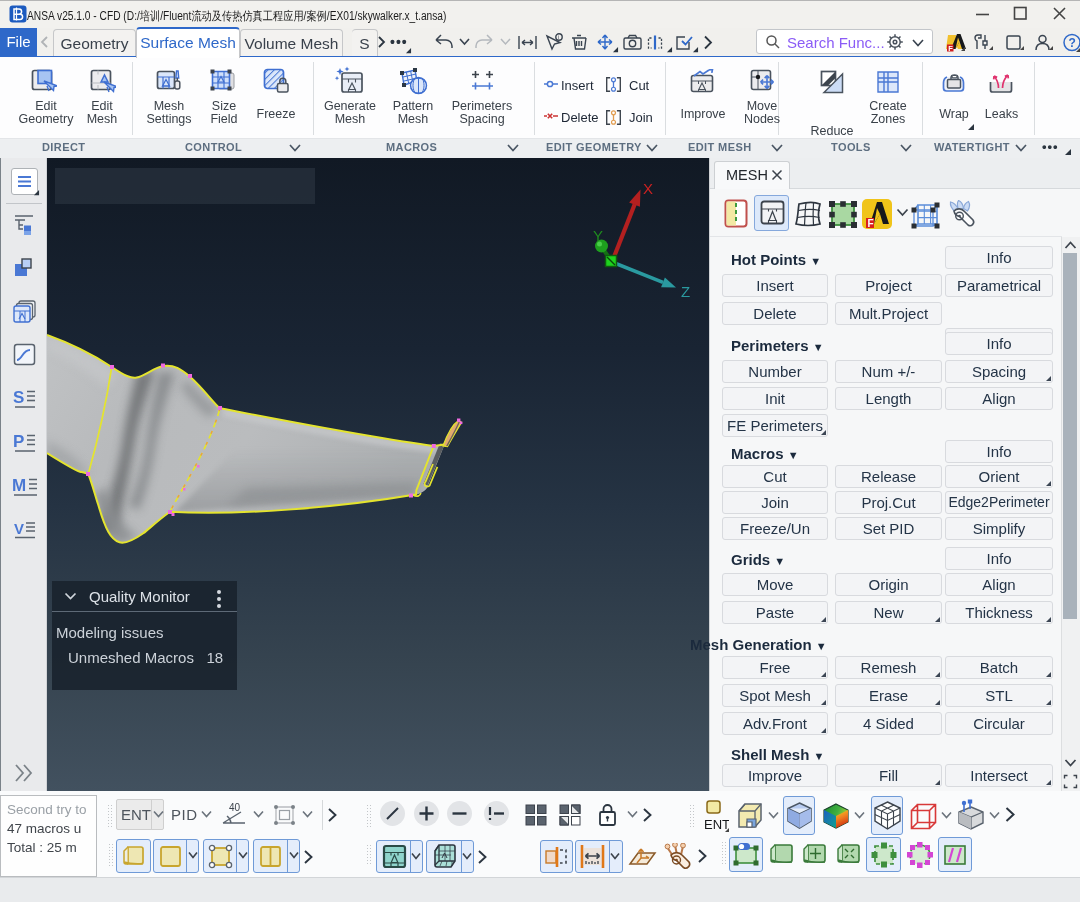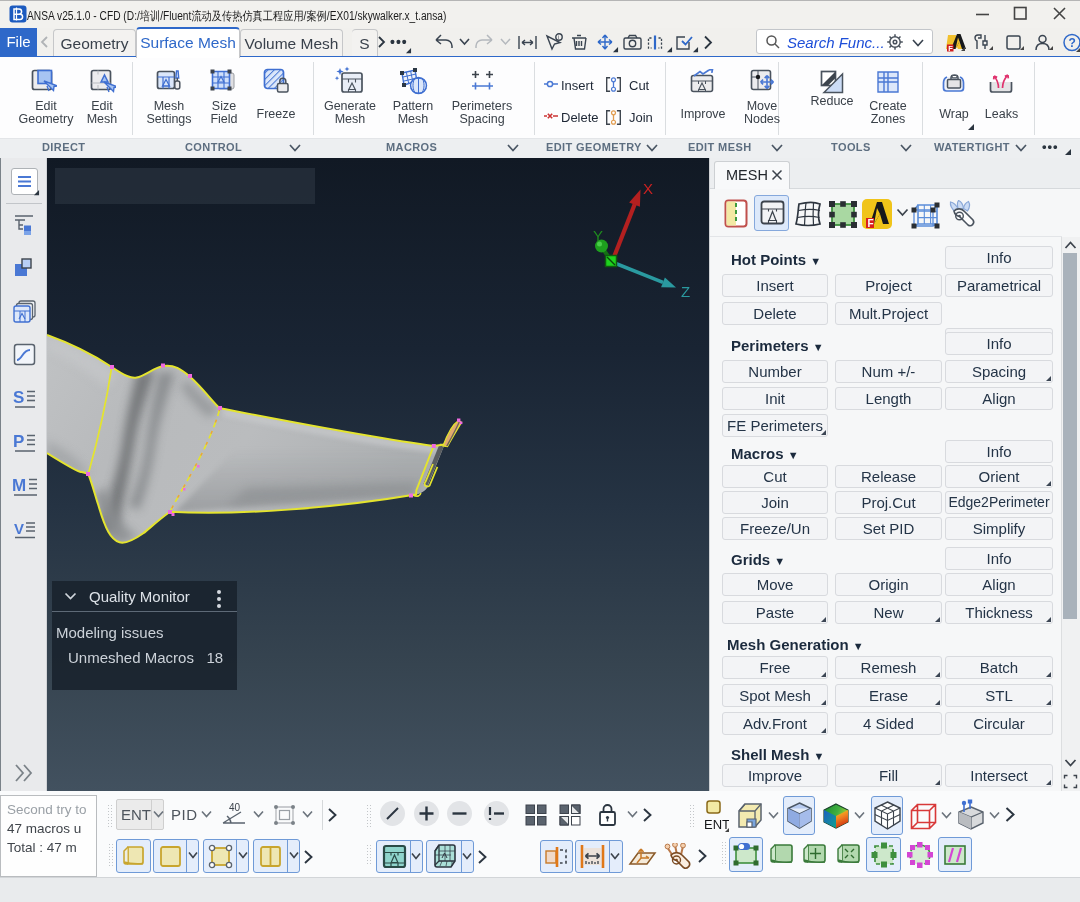--- a/index.html
+++ b/index.html
@@ -126,21 +126,21 @@
   </svg>
 <svg class="abs" style="left:692px;top:47px" width="7" height="6" viewBox="0 0 8 7">
     <path d="M7 0 L7 6 L1 6 Z" fill="#2b3540"></path>
   </svg>
 
 <div class="abs" style="left:756px;top:29px;width:177px;height:25px;background:#fff;border:1px solid #c3c6ca;border-radius:3px;"></div>
 <svg class="abs" style="left:765px;top:34px" width="16" height="16" viewBox="0 0 16 16">
     <circle cx="6.5" cy="6.5" r="4.5" stroke="#555" fill="none" stroke-width="1.5"></circle>
     <path d="M10 10 L14 14" stroke="#555" stroke-width="1.5"></path>
   </svg>
-<div class="abs" style="left:787px;top:34px;font-size:15px;color:#1d4ed8;font-style:italic;">Search Func...</div>
+<div class="abs" style="left:787px;top:34px;font-size:15px;color:#8b5cf6;">Search Func...</div>
 <svg class="abs" style="left:886px;top:33px" width="18" height="18" viewBox="0 0 18 18">
     <g stroke="#4a525c" fill="none" stroke-width="1.5">
       <circle cx="9" cy="9" r="5.2"></circle>
       <circle cx="9" cy="9" r="1.8"></circle>
       <path d="M9 1.2 v2.6 M9 14.2 v2.6 M1.2 9 h2.6 M14.2 9 h2.6 M3.5 3.5 l1.8 1.8 M12.7 12.7 l1.8 1.8 M14.5 3.5 l-1.8 1.8 M5.3 12.7 l-1.8 1.8"></path>
     </g>
   </svg>
 <svg class="abs" style="left:911px;top:38px" width="14" height="10" viewBox="0 0 14 10">
     <path d="M2 2 l5 5.5 l5 -5.5" stroke="#3a4450" fill="none" stroke-width="1.6"></path>
   </svg>
@@ -312,21 +312,21 @@
   <path d="M17 6.5 v13 M10.5 13 h13 M17 6.5 l-2.3 2.6 M17 6.5 l2.3 2.6 M17 19.5 l-2.3 -2.6 M17 19.5 l2.3 -2.6 M10.5 13 l2.6 -2.3 M10.5 13 l2.6 2.3 M23.5 13 l-2.6 -2.3 M23.5 13 l-2.6 2.3"></path>
  </g>
 </svg>
 <div class="rlabel" style="left:732px;top:100px;width:60px;">Move<br>Nodes</div>
 
 <svg class="ricon" style="left:820px;top:70px" width="24" height="24" viewBox="0 0 24 24">
  <rect x="1.5" y="1.5" width="14" height="14" fill="#fff" stroke="#4a535e" stroke-width="1.7"></rect>
  <path d="M1.5 15.5 L15.5 1.5 L15.5 8 L8 15.5 Z" fill="#3c434c"></path>
  <path d="M4 22.5 L22.5 4 L22.5 22.5 Z" fill="#ccdcf6" stroke="#4a535e" stroke-width="1.5"></path>
 </svg>
-<div class="rlabel1" style="left:802px;top:94px;font-size:12.5px;width:60px;">Reduce</div>
+<div class="rlabel1" style="left:802px;top:124px;font-size:12.5px;width:60px;">Reduce</div>
 
 <svg class="ricon" style="left:876px;top:70px" width="24" height="24" viewBox="0 0 24 24">
  <path d="M2 2 h20 v20 h-20 z" fill="#dce7fa" stroke="#4a78d4" stroke-width="1.4"></path>
  <path d="M2 8 h20 M2 12 h20 M8 2 v20 M12 2 v20" stroke="#4a78d4" stroke-width="1.4"></path>
 </svg>
 <div class="rlabel" style="left:858px;top:100px;width:60px;">Create<br>Zones</div>
 
 <svg class="ricon" style="left:942px;top:70px" width="25" height="25" viewBox="0 0 25 25">
  <path d="M5 7 c-2.5 1 -3.5 3 -3.5 6 v5 a3 3 0 0 0 3 3 h14 a3 3 0 0 0 3 -3 v-5 c0 -3 -1 -5 -3.5 -6" fill="#eef2fa" stroke="#4a78d4" stroke-width="1.7"></path>
  <rect x="5.5" y="9.5" width="13" height="8.5" rx="1" fill="#e4e4e6" stroke="#4a535e" stroke-width="1.5"></rect>
@@ -651,21 +651,21 @@
 <div class="pbtn c2" style="top:517px;">Set PID</div>
 <div class="pbtn c3" style="top:517px;">Simplify</div>
 <div class="phead" style="left:731px;top:551px;">Grids <span style="font-size:11px;">▼</span></div>
 <div class="pbtn c3" style="top:547px;">Info</div>
 <div class="pbtn c1" style="top:573px;">Move</div>
 <div class="pbtn c2" style="top:573px;">Origin</div>
 <div class="pbtn c3" style="top:573px;">Align</div>
 <div class="pbtn c1" style="top:601px;">Paste<div class="corner"></div></div>
 <div class="pbtn c2" style="top:601px;">New<div class="corner"></div></div>
 <div class="pbtn c3" style="top:601px;">Thickness<div class="corner"></div></div>
-<div class="phead" style="left:727px;top:636px;text-align:center;">Mesh Generation <span style="font-size:11px;">▼</span></div>
+<div class="phead" style="left:690px;top:636px;text-align:center;">Mesh Generation <span style="font-size:11px;">▼</span></div>
 <div class="pbtn c1" style="top:656px;">Free<div class="corner"></div></div>
 <div class="pbtn c2" style="top:656px;">Remesh<div class="corner"></div></div>
 <div class="pbtn c3" style="top:656px;">Batch<div class="corner"></div></div>
 <div class="pbtn c1" style="top:684px;">Spot Mesh<div class="corner"></div></div>
 <div class="pbtn c2" style="top:684px;">Erase<div class="corner"></div></div>
 <div class="pbtn c3" style="top:684px;">STL<div class="corner"></div></div>
 <div class="pbtn c1" style="top:712px;">Adv.Front<div class="corner"></div></div>
 <div class="pbtn c2" style="top:712px;">4 Sided</div>
 <div class="pbtn c3" style="top:712px;">Circular</div>
 <div class="phead" style="left:731px;top:746px;">Shell Mesh <span style="font-size:11px;">▼</span></div>
@@ -683,21 +683,21 @@
   </svg>
 <svg class="abs" style="left:1063px;top:774px" width="15" height="15" viewBox="0 0 15 15">
     <g stroke="#3c434c" fill="none" stroke-width="1.4">
       <path d="M1.5 4.5 v-3 h3 M10.5 1.5 h3 v3 M13.5 10.5 v3 h-3 M4.5 13.5 h-3 v-3"></path>
     </g>
   </svg>
 
 
 <div class="abs" id="bottombar"></div>
 <div class="abs" id="statusbar"></div>
-<div class="abs" id="msgbox"><span style="color:#9aa0a6;">Second try to</span><br><span style="color:#40454b;">47 macros u</span><br><span style="color:#40454b;">Total : 47 m</span></div>
+<div class="abs" id="msgbox"><span style="color:#9aa0a6;">Second try to</span><br><span style="color:#40454b;">47 macros u</span><br><span style="color:#40454b;">Total : 25 m</span></div>
 
 
 <div class="handle" style="left:107px;top:804px;height:23px;"></div>
 <div class="abs" style="left:116px;top:799px;width:48px;height:31px;background:#ebebeb;border:1px solid #cfcfcf;border-radius:2px;"></div>
 <div class="abs" style="left:121px;top:806px;font-size:15px;color:#4e555d;">ENT</div>
 <div class="abs" style="left:151px;top:800px;width:1px;height:29px;background:#cfcfcf;"></div>
 <svg class="chev" style="left:153px;top:810px" width="11" height="9" viewBox="0 0 11 9">
     <path d="M1 1.5 l4.5 5 l4.5 -5" stroke="#6b737c" fill="none" stroke-width="1.6"></path>
   </svg>
 <div class="abs" style="left:171px;top:806px;font-size:15px;color:#4e555d;letter-spacing:0.5px;">PID</div>

